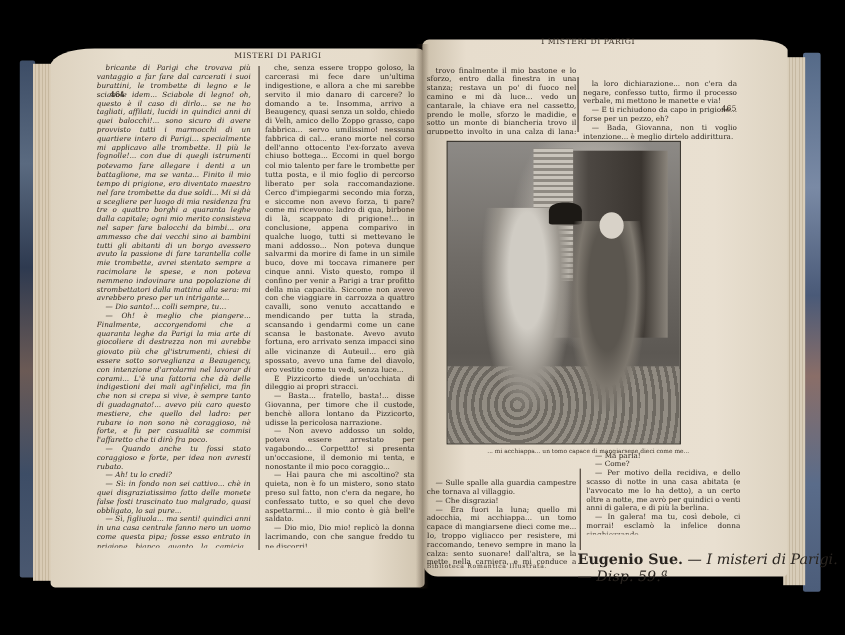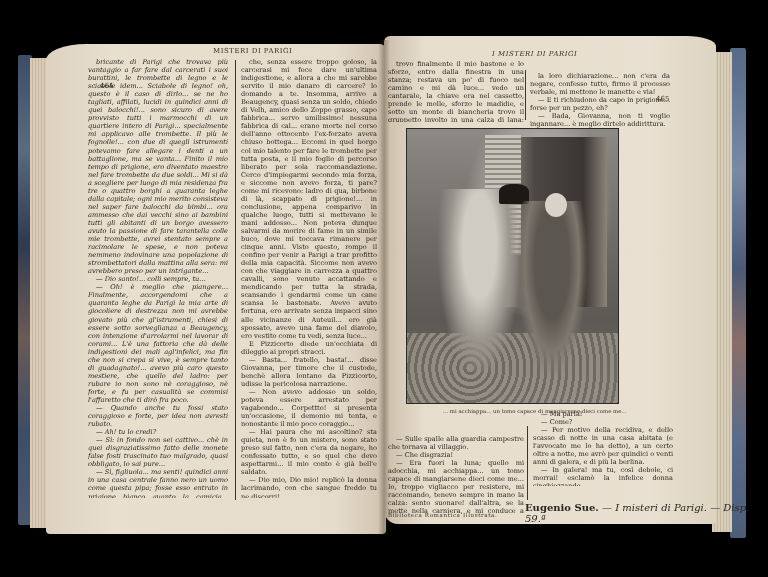--- a/index.html
+++ b/index.html
@@ -39,21 +39,21 @@
     .illus .fig1 { position:absolute; left:30px; top:60px; width:85px; height:190px;
       background:radial-gradient(ellipse at 50% 30%,#d0ccc4 0 28%,#9a958d 50%,transparent 70%); }
     .illus .hat { position:absolute; left:92px; top:55px; width:30px; height:20px; background:#1c1915; border-radius:40% 40% 10% 10%; }
     .illus .fig2 { position:absolute; left:110px; top:72px; width:70px; height:175px;
       background:radial-gradient(ellipse at 50% 35%,#5b564f 0 35%,#7d776e 55%,transparent 72%); }
     .illus .head2 { position:absolute; left:138px; top:64px; width:22px; height:24px; border-radius:50%; background:#d8d2c8; }
     .illus .ground { position:absolute; left:0; bottom:0; width:100%; height:70px;
       background:repeating-radial-gradient(circle at 30% 50%,#9c968c 0 4px,#6e6961 4px 7px); opacity:.8; }
     .caption { position:absolute; font-size:5.4px; color:#3a3128; }
     .footer-l { position:absolute; font-size:5.6px; letter-spacing:.6px; color:#3a3128; }
-    .footer-r { position:absolute; font-size:10px; color:#2a2520; }
+    .footer-r { position:absolute; font-size:13px; color:#2a2520; }
     .footer-r b { font-weight:bold; }
     .footer-r i { font-style:italic; }
   </style>
 </head>
 <body>
 
 <div class="cover-l"></div>
 <div class="cover-r"></div>
 <div class="edge-l"></div>
 <div class="edge-r"></div>
@@ -79,32 +79,32 @@
 <div class="col" style="left:241px;top:58px;width:136px;height:440px;overflow:hidden;">
   <p>che, senza essere troppo goloso, la carcerasi mi fece dare un'ultima indigestione, e allora a che mi sarebbe servito il mio danaro di carcere? lo domando a te. Insomma, arrivo a Beaugency, quasi senza un soldo, chiedo di Velh, amico dello Zoppo grasso, capo fabbrica... servo umilissimo! nessuna fabbrica di cal... erano morte nel corso dell'anno ottocento l'ex-forzato aveva chiuso bottega... Eccomi in quel borgo col mio talento per fare le trombette per tutta posta, e il mio foglio di percorso liberato per sola raccomandazione. Cerco d'impiegarmi secondo mia forza, e siccome non avevo forza, ti pare? come mi ricevono: ladro di qua, birbone di là, scappato di prigione!... in conclusione, appena comparivo in qualche luogo, tutti si mettevano le mani addosso... Non poteva dunque salvarmi da morire di fame in un simile buco, dove mi toccava rimanere per cinque anni. Visto questo, rompo il confino per venir a Parigi a trar profitto della mia capacità. Siccome non avevo con che viaggiare in carrozza a quattro cavalli, sono venuto accattando e mendicando per tutta la strada, scansando i gendarmi come un cane scansa le bastonate. Avevo avuto fortuna, ero arrivato senza impacci sino alle vicinanze di Auteuil... ero già spossato, avevo una fame del diavolo, ero vestito come tu vedi, senza luce...</p>
   <p>E Pizzicorto diede un'occhiata di dileggio ai propri stracci.</p>
   <p>— Basta... fratello, basta!... disse Giovanna, per timore che il custode, benchè allora lontano da Pizzicorto, udisse la pericolosa narrazione.</p>
   <p>— Non avevo addosso un soldo, poteva essere arrestato per vagabondo... Corpettto! si presenta un'occasione, il demonio mi tenta, e nonostante il mio poco coraggio...</p>
   <p>— Hai paura che mi ascoltino? sta quieta, non è fo un mistero, sono stato preso sul fatto, non c'era da negare, ho confessato tutto, e so quel che devo aspettarmi... il mio conto è già bell'e saldato.</p>
   <p>— Dio mio, Dio mio! replicò la donna lacrimando, con che sangue freddo tu ne discorri!</p>
 
 </div>
 
-<div class="running" style="left:492px;top:50px;font-style:italic;">I MISTERI DI PARIGI</div>
+<div class="running" style="left:492px;top:34px;">I MISTERI DI PARIGI</div>
 <div class="pagenum" style="left:656px;top:67px;">465</div>
 
 <div class="col" style="left:388px;top:60px;width:136px;height:62px;overflow:hidden;">
   <p>trovo finalmente il mio bastone e lo sforzo, entro dalla finestra in una stanza; restava un po' di fuoco nel camino e mi dà luce... vedo un cantarale, la chiave era nel cassetto, prendo le molle, sforzo le madidie, e sotto un monte di biancheria trovo il gruppetto involto in una calza di lana: non mi gingillo a pigliare altro, salto dalla finestra, e casco... indovina dove!... Quale combinazione?...</p>
 
 </div>
 <div class="rule" style="left:525px;top:70px;height:50px;"></div>
 <div class="col" style="left:530px;top:72px;width:140px;height:56px;overflow:hidden;">
   <p>la loro dichiarazione... non c'era da negare, confesso tutto, firmo il processo verbale, mi mettono le manette e via!</p>
   <p>— E ti richiudono da capo in prigione... forse per un pezzo, eh?</p>
-  <p>— Bada, Giovanna, non ti voglio ingannare... è meglio dirtelo addirittura.</p>
+  <p>— Bada, Giovanna, non ti voglio intenzione... è meglio dirtelo addirittura.</p>
 
 </div>
 
 <div class="illus">
   <div class="door"></div>
   <div class="shutter"></div>
   <div class="ground"></div>
   <div class="fig1"></div>
   <div class="hat"></div>
   <div class="fig2"></div>

